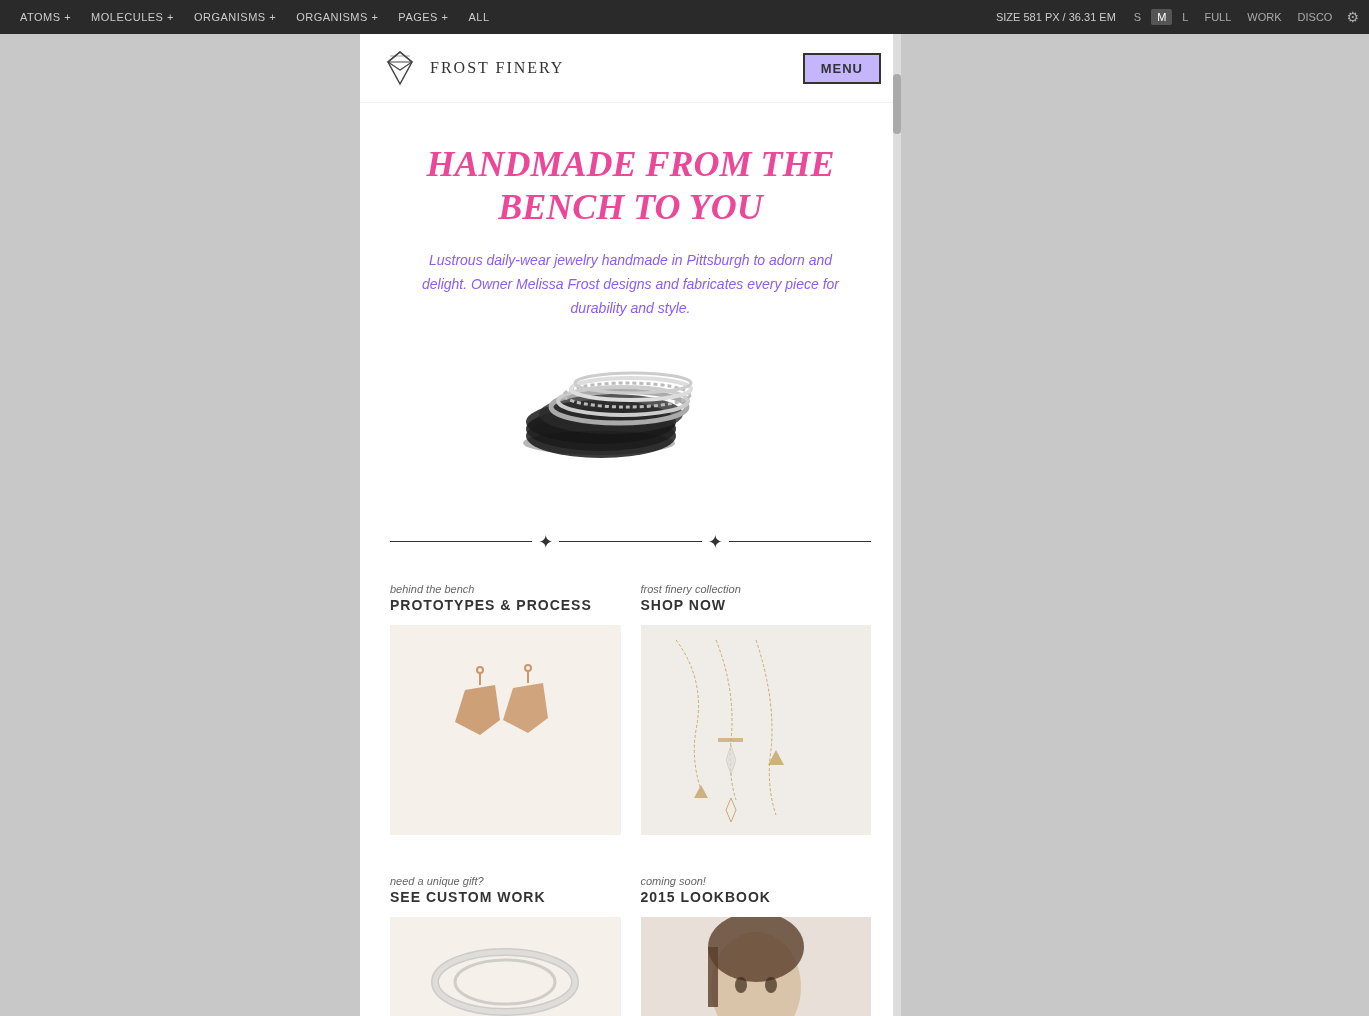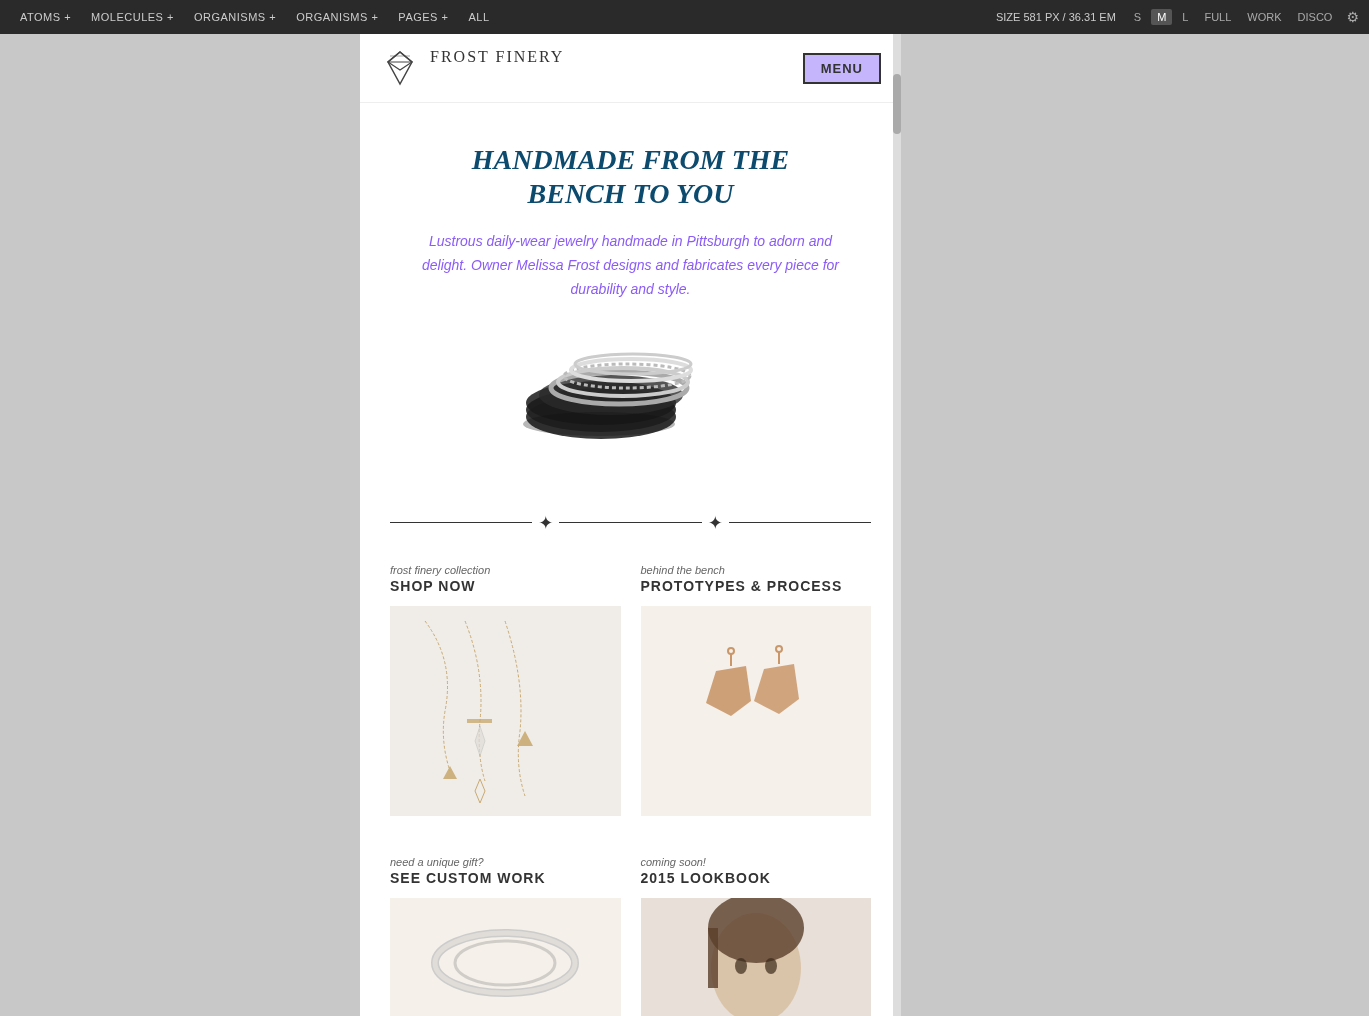--- a/index.html
+++ b/index.html
@@ -100,21 +100,21 @@
     
     #site-header {
       display: flex;
       align-items: center;
       justify-content: space-between;
       padding: 14px 20px;
       border-bottom: 1px solid #eee;
     }
     #logo-area {
       display: flex;
-      align-items: flex-start;
+      align-items: center;
       gap: 10px;
     }
     #logo-icon {
       width: 40px;
       height: 40px;
     }
     #logo-text {
       font-size: 16px;
       letter-spacing: 2px;
       color: #333;
@@ -132,22 +132,22 @@
     }
 
     
     #hero {
       padding: 40px 30px 20px 30px;
       text-align: center;
     }
     #hero-title {
       font-family: 'Georgia', serif;
       font-style: italic;
-      font-size: 28px;
-      color: #0c4a6e;
+      font-size: 36px;
+      color: #ec4899;
       line-height: 1.2;
       margin-bottom: 20px;
     }
     #hero-desc {
       font-style: italic;
       font-size: 14px;
       color: #8b5cf6;
       line-height: 1.7;
       max-width: 420px;
       margin: 0 auto 30px auto;
@@ -353,62 +353,62 @@
       <div class="divider-line"></div>
       <span class="divider-ornament">✦</span>
       <div class="divider-line"></div>
       <span class="divider-ornament">✦</span>
       <div class="divider-line"></div>
     </div>
 
     <div id="two-col">
 
       <div class="col-section">
-        <p class="col-subtitle">frost finery collection</p>
-        <h3 class="col-title">SHOP NOW</h3>
-        <div class="necklaces-placeholder">
-
-          <svg width="220" height="200" viewBox="0 0 220 200" xmlns="http://www.w3.org/2000/svg">
-
-            <path d="M 30,10 Q 60,50 50,100 Q 45,130 55,160" stroke="#c9aa72" stroke-width="1" fill="none" stroke-dasharray="3,2"></path>
-
-            <path d="M 70,10 Q 90,60 85,110 Q 82,145 90,170" stroke="#c9aa72" stroke-width="1" fill="none" stroke-dasharray="3,2"></path>
-
-            <path d="M 110,10 Q 130,70 125,120 Q 120,155 130,185" stroke="#c9aa72" stroke-width="1" fill="none" stroke-dasharray="3,2"></path>
-
-            <polygon points="130,120 138,135 122,135" fill="#c9aa72" opacity="0.9"></polygon>
-
-            <polygon points="55,155 62,168 48,168" fill="#c9aa72" opacity="0.9"></polygon>
-
-            <rect x="72" y="108" width="25" height="4" fill="#c9aa72" opacity="0.8"></rect>
-
-            <polygon points="85,115 90,130 85,145 80,130" fill="#e0ddd8" stroke="#aaa" stroke-width="0.5" opacity="0.7"></polygon>
-
-            <polygon points="85,168 90,180 85,192 80,180" fill="none" stroke="#c9aa72" stroke-width="1"></polygon>
-          </svg>
-        </div>
-      </div>
-
-      <div class="col-section">
         <p class="col-subtitle">behind the bench</p>
         <h3 class="col-title">PROTOTYPES &amp; PROCESS</h3>
         <div class="earrings-placeholder">
 
           <svg width="160" height="180" viewBox="0 0 160 180" xmlns="http://www.w3.org/2000/svg">
 
             <polygon points="40,50 70,45 75,80 55,95 30,82" fill="#c9976a" opacity="0.9"></polygon>
             <line x1="55" y1="45" x2="55" y2="32" stroke="#c9976a" stroke-width="2"></line>
             <circle cx="55" cy="30" r="3" fill="none" stroke="#c9976a" stroke-width="2"></circle>
 
             <polygon points="88,48 118,43 123,78 103,93 78,80" fill="#c9976a" opacity="0.85"></polygon>
             <line x1="103" y1="43" x2="103" y2="30" stroke="#c9976a" stroke-width="2"></line>
             <circle cx="103" cy="28" r="3" fill="none" stroke="#c9976a" stroke-width="2"></circle>
           </svg>
         </div>
       </div>
+
+      <div class="col-section">
+        <p class="col-subtitle">frost finery collection</p>
+        <h3 class="col-title">SHOP NOW</h3>
+        <div class="necklaces-placeholder">
+
+          <svg width="220" height="200" viewBox="0 0 220 200" xmlns="http://www.w3.org/2000/svg">
+
+            <path d="M 30,10 Q 60,50 50,100 Q 45,130 55,160" stroke="#c9aa72" stroke-width="1" fill="none" stroke-dasharray="3,2"></path>
+
+            <path d="M 70,10 Q 90,60 85,110 Q 82,145 90,170" stroke="#c9aa72" stroke-width="1" fill="none" stroke-dasharray="3,2"></path>
+
+            <path d="M 110,10 Q 130,70 125,120 Q 120,155 130,185" stroke="#c9aa72" stroke-width="1" fill="none" stroke-dasharray="3,2"></path>
+
+            <polygon points="130,120 138,135 122,135" fill="#c9aa72" opacity="0.9"></polygon>
+
+            <polygon points="55,155 62,168 48,168" fill="#c9aa72" opacity="0.9"></polygon>
+
+            <rect x="72" y="108" width="25" height="4" fill="#c9aa72" opacity="0.8"></rect>
+
+            <polygon points="85,115 90,130 85,145 80,130" fill="#e0ddd8" stroke="#aaa" stroke-width="0.5" opacity="0.7"></polygon>
+
+            <polygon points="85,168 90,180 85,192 80,180" fill="none" stroke="#c9aa72" stroke-width="1"></polygon>
+          </svg>
+        </div>
+      </div>
     </div>
 
     <div id="bottom-col">
 
       <div class="bottom-section">
         <p class="col-subtitle">need a unique gift?</p>
         <h3 class="col-title">SEE CUSTOM WORK</h3>
         <div class="bracelet-placeholder">
           <svg width="200" height="110" viewBox="0 0 200 110" xmlns="http://www.w3.org/2000/svg">
 

